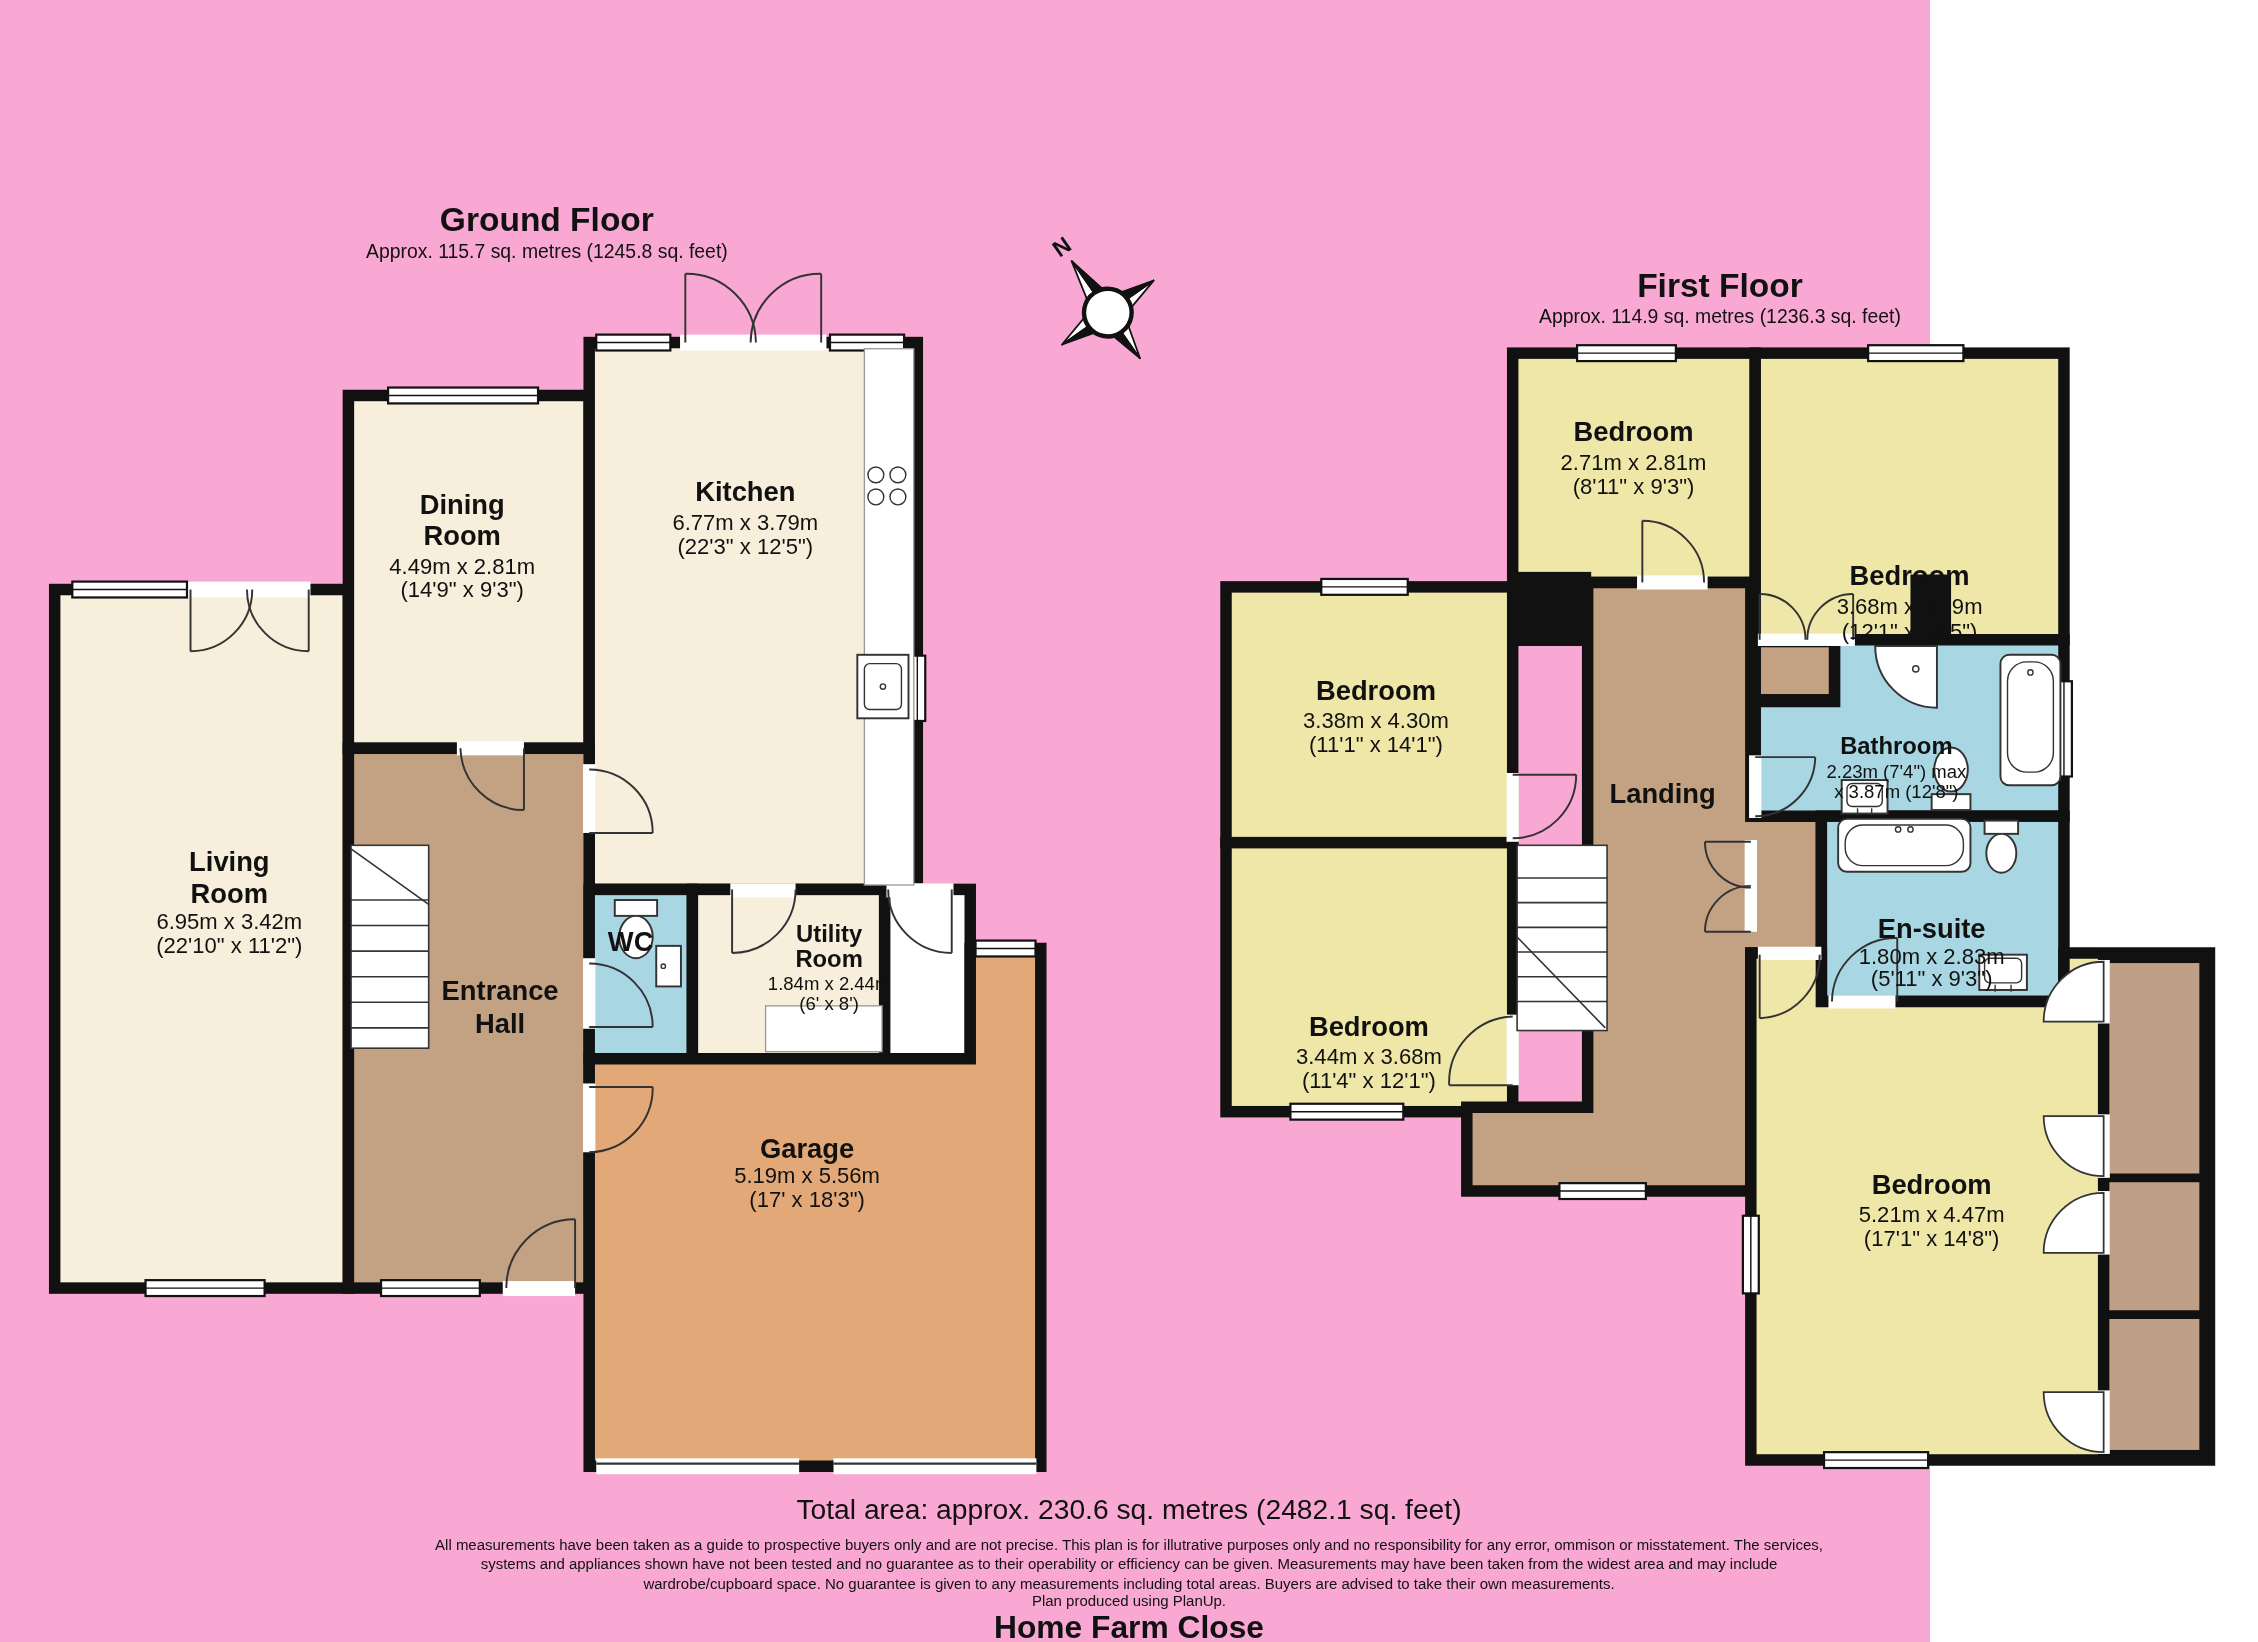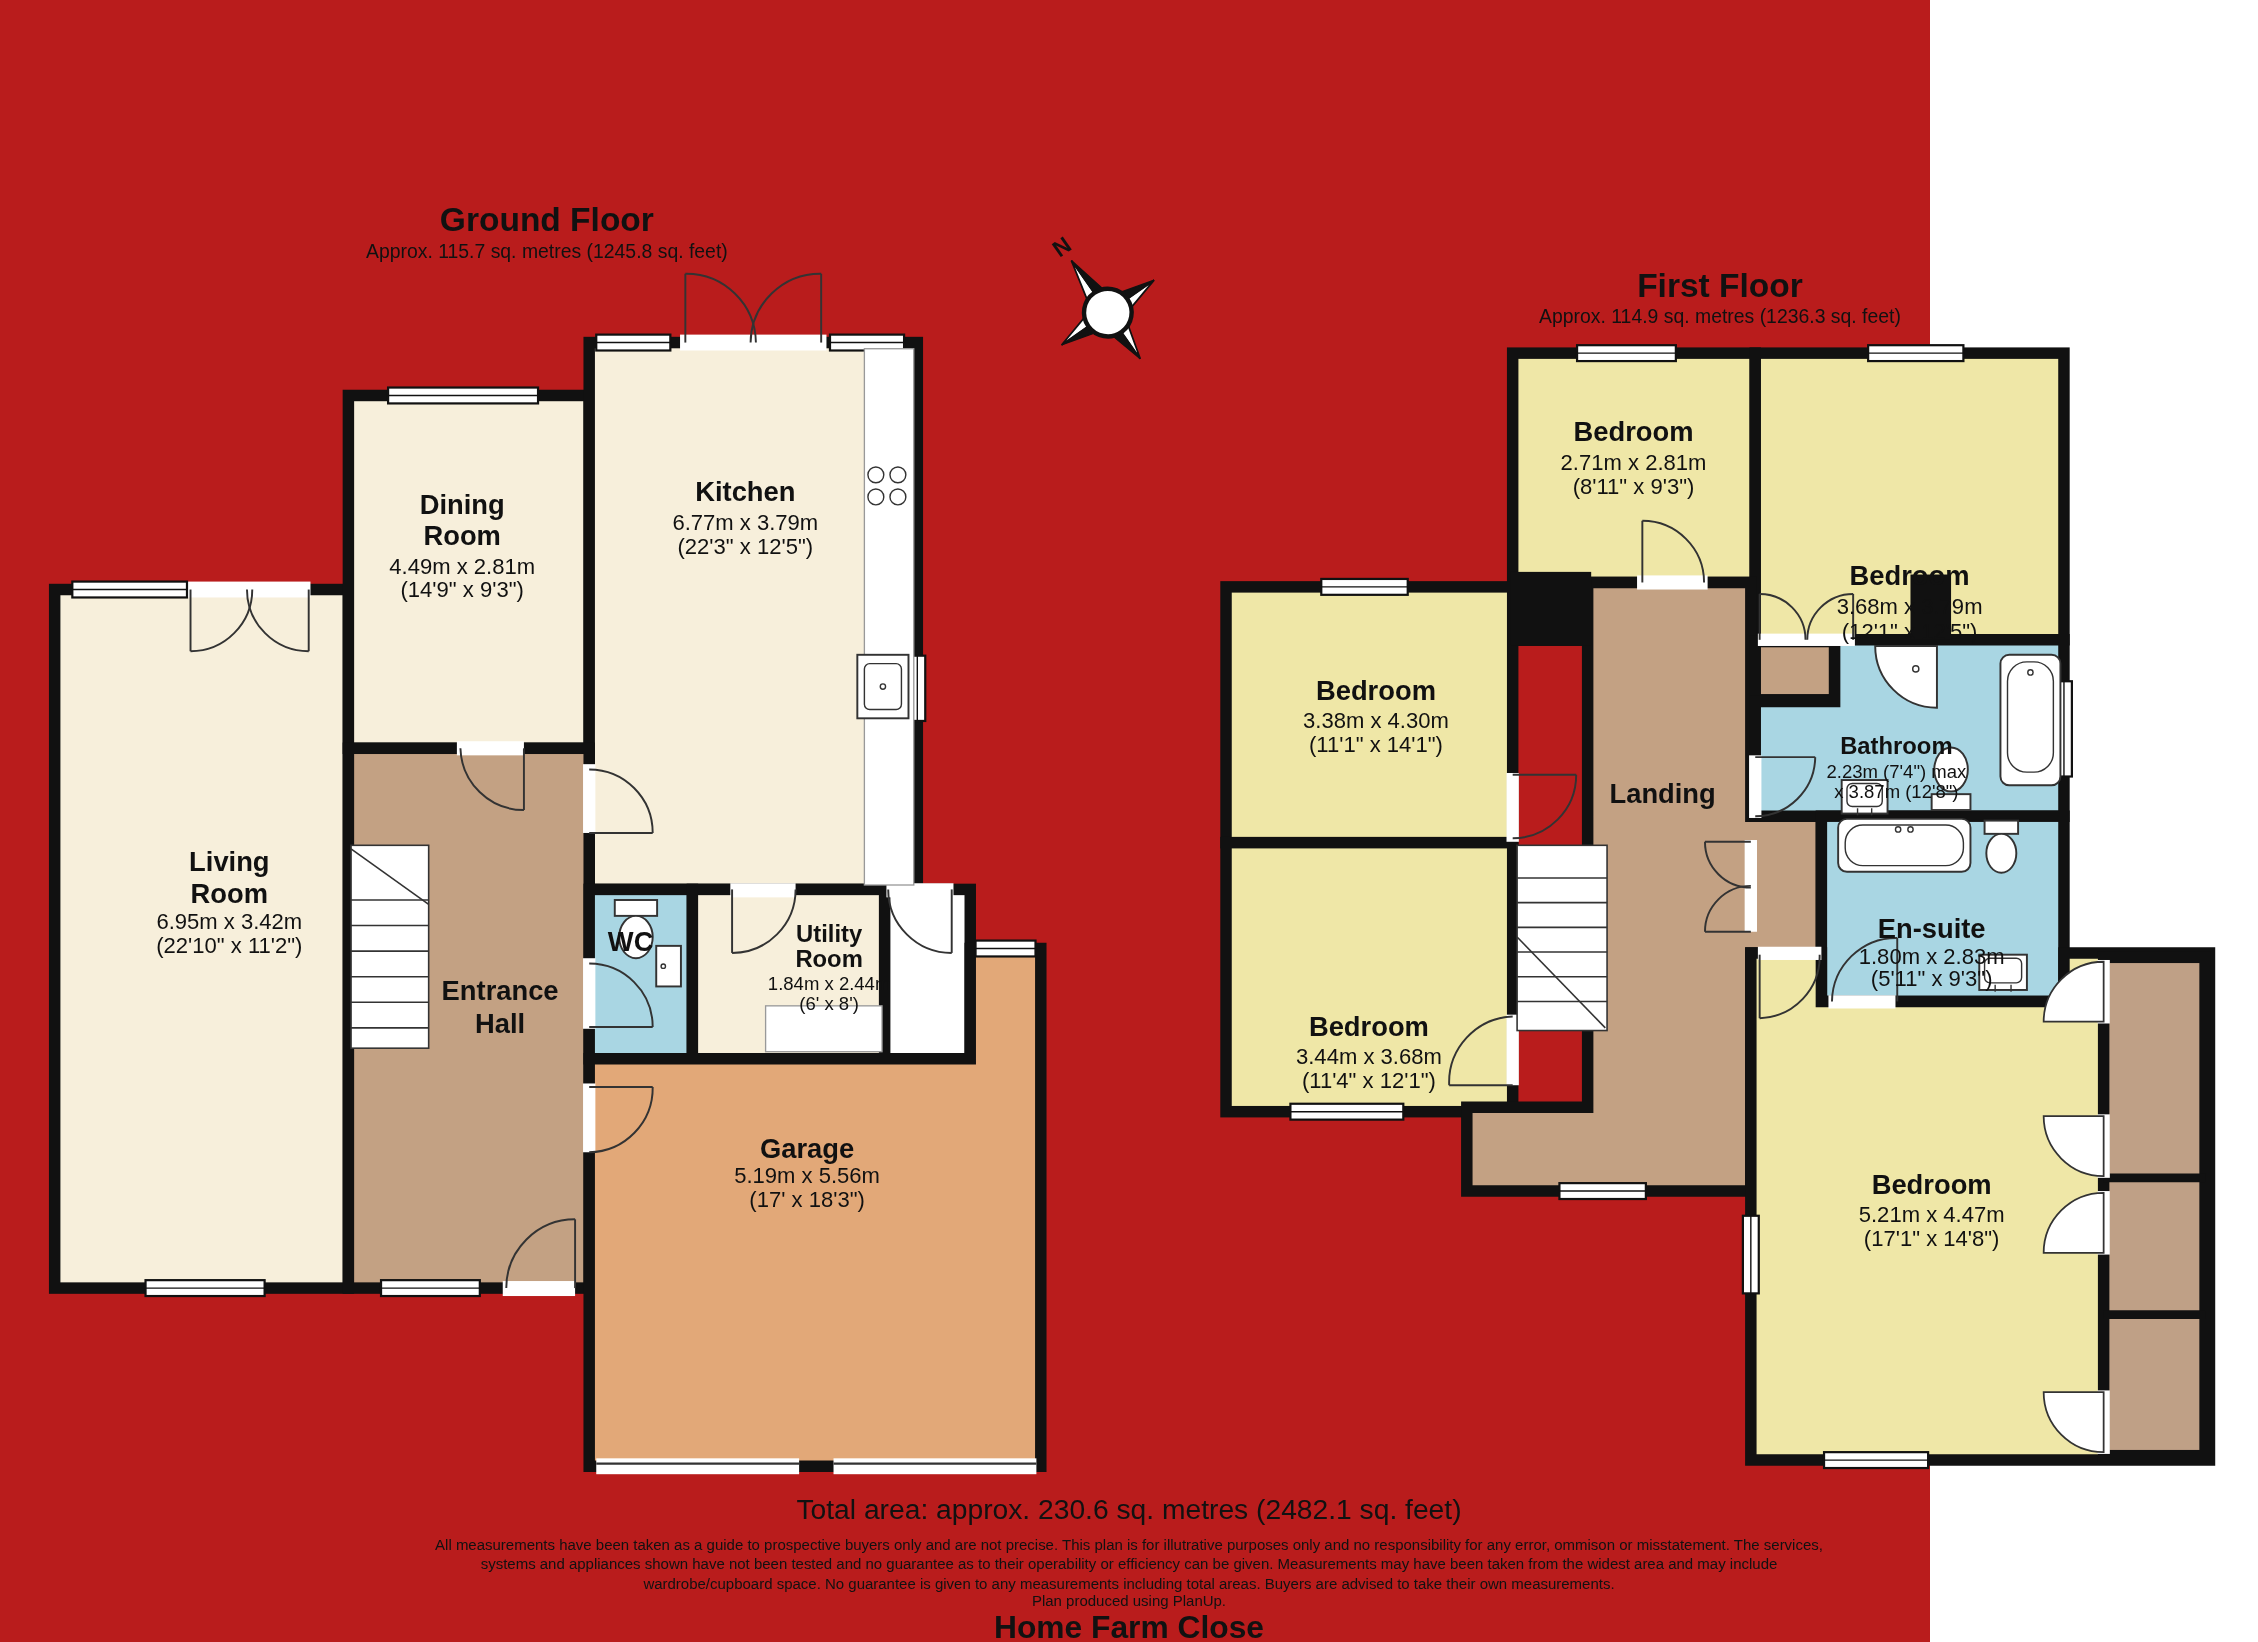--- a/index.html
+++ b/index.html
@@ -1,16 +1,16 @@
 <!DOCTYPE html>
 <html style="font-size:14px"><head>
 <meta charset="utf-8">
 <style>
   html,body{margin:0;padding:0;background:#fff}
-  .page{width:1930px;height:1643px;position:relative;background:#b91c1c}
+  .page{width:1930px;height:1643px;position:relative;background:#f9a8d4}
   svg{font-family:"Liberation Sans","DejaVu Sans",sans-serif}
   text{fill:#111}
   .room{stroke:#111;stroke-width:13;stroke-linejoin:miter}
   .blk{stroke:none}
   .gap{fill:#fff}
   .win{fill:#fff;stroke:#111;stroke-width:2.5}
   .wl{stroke:#111;stroke-width:1.6}
   .door line{stroke:#333;stroke-width:2.2}
   .door path{fill:none;stroke:#333;stroke-width:2.2}
   .pie{fill:#fff;stroke:#333;stroke-width:2}

